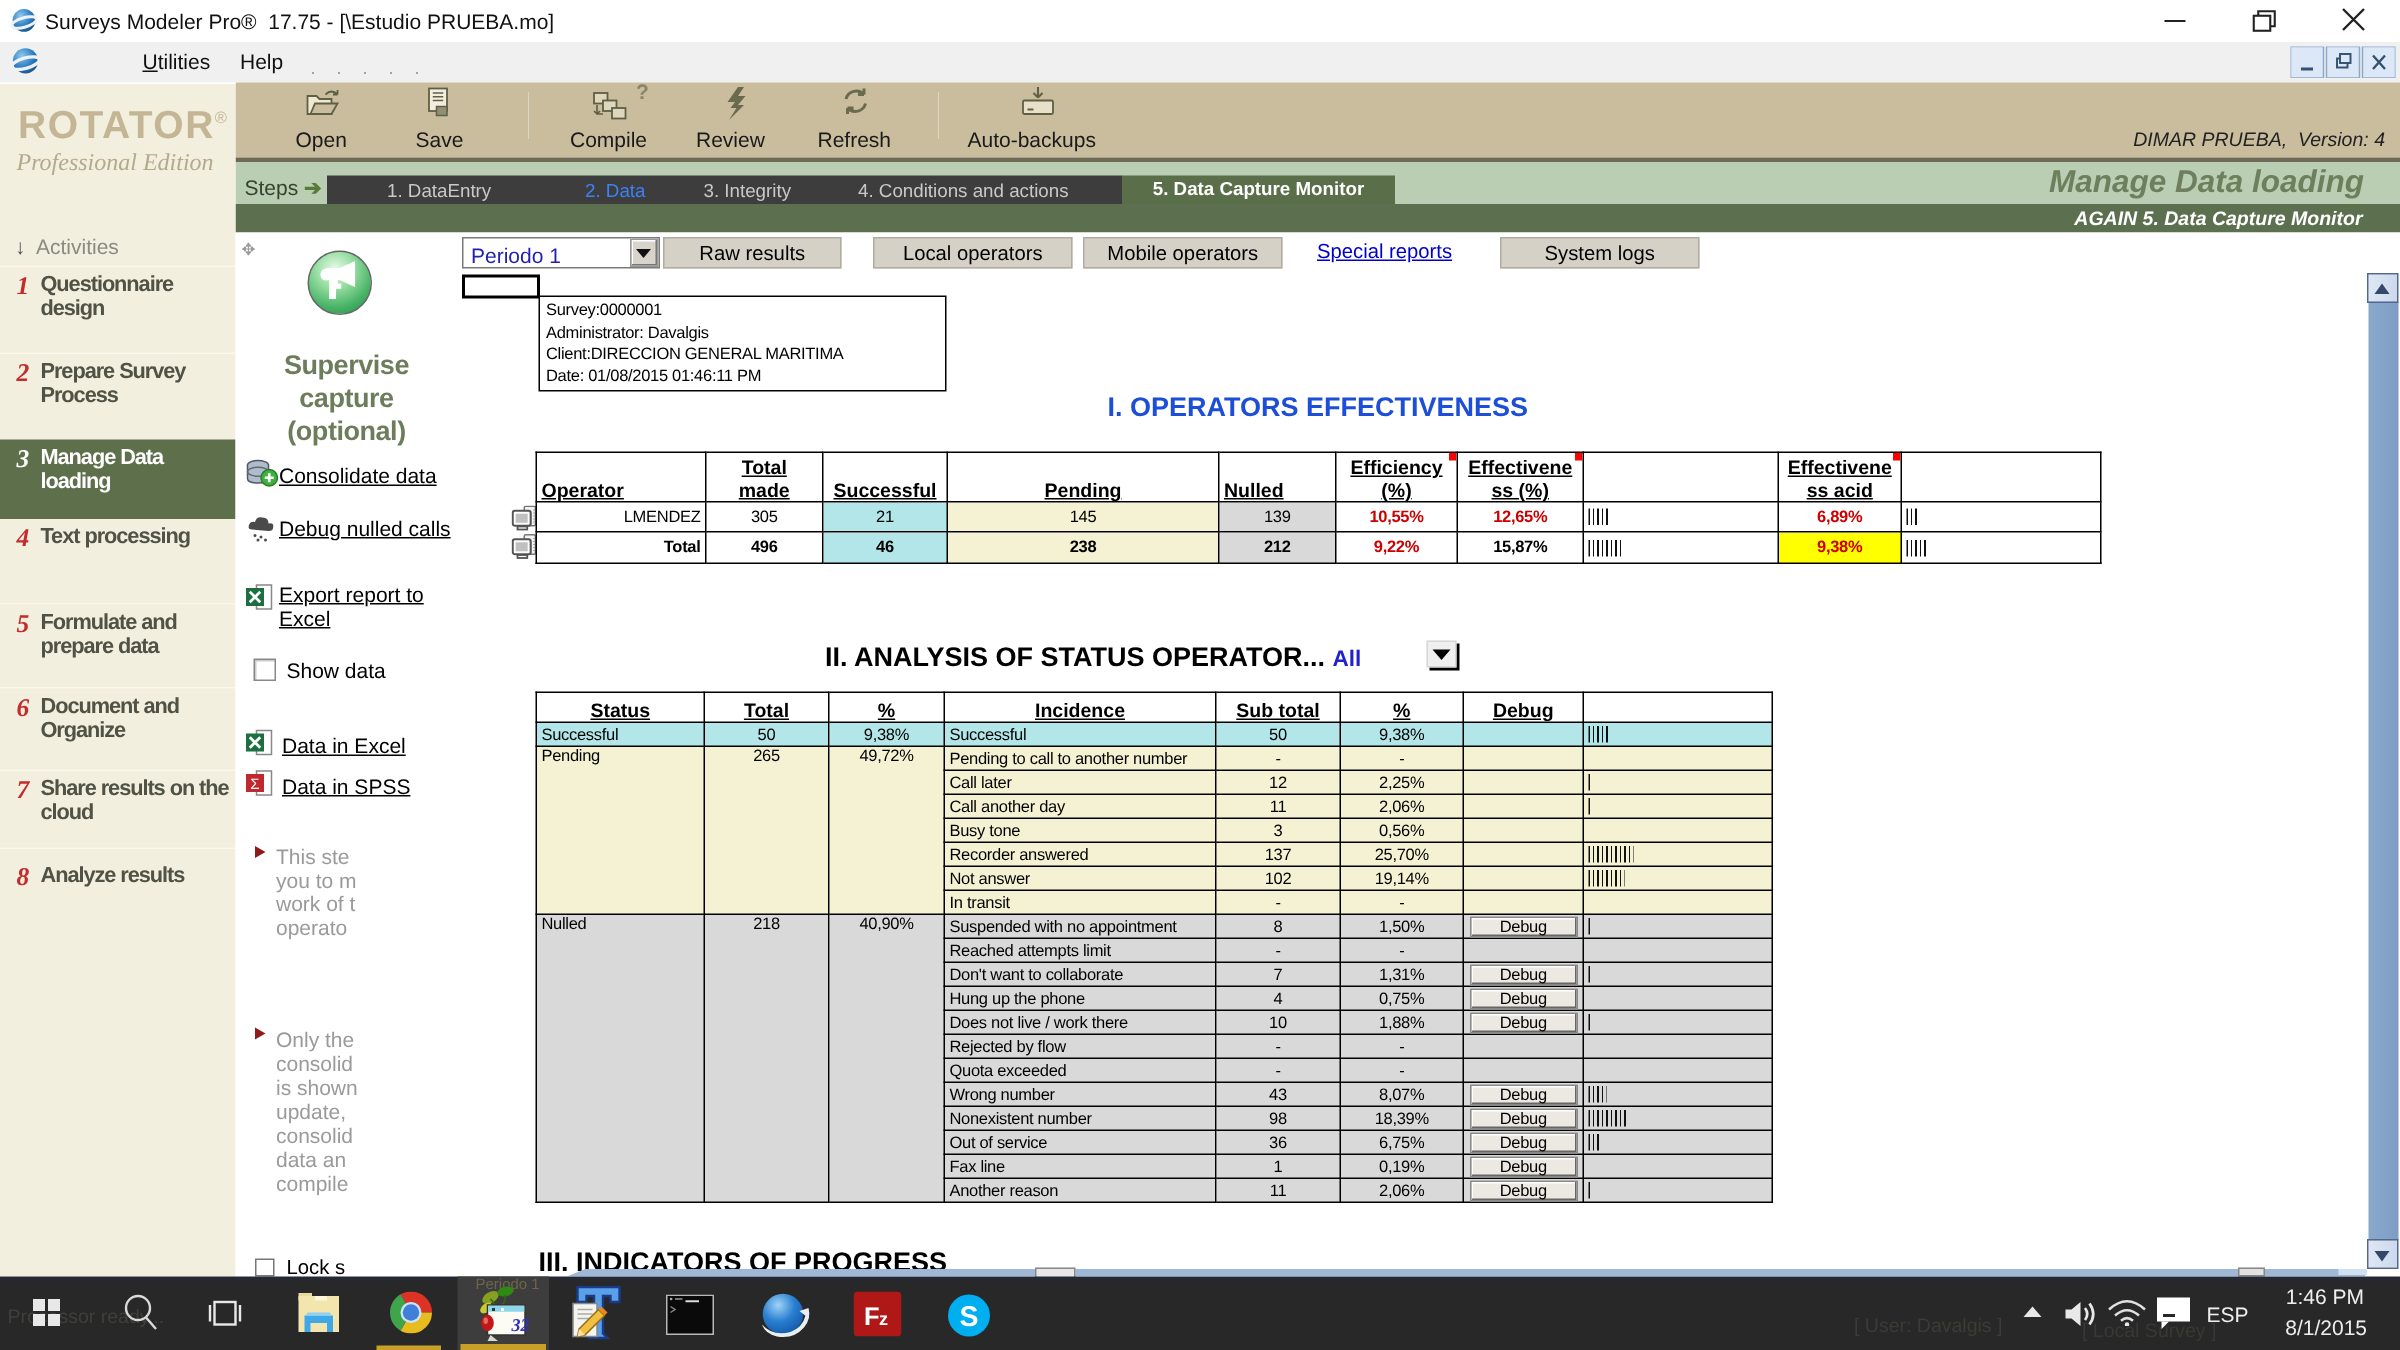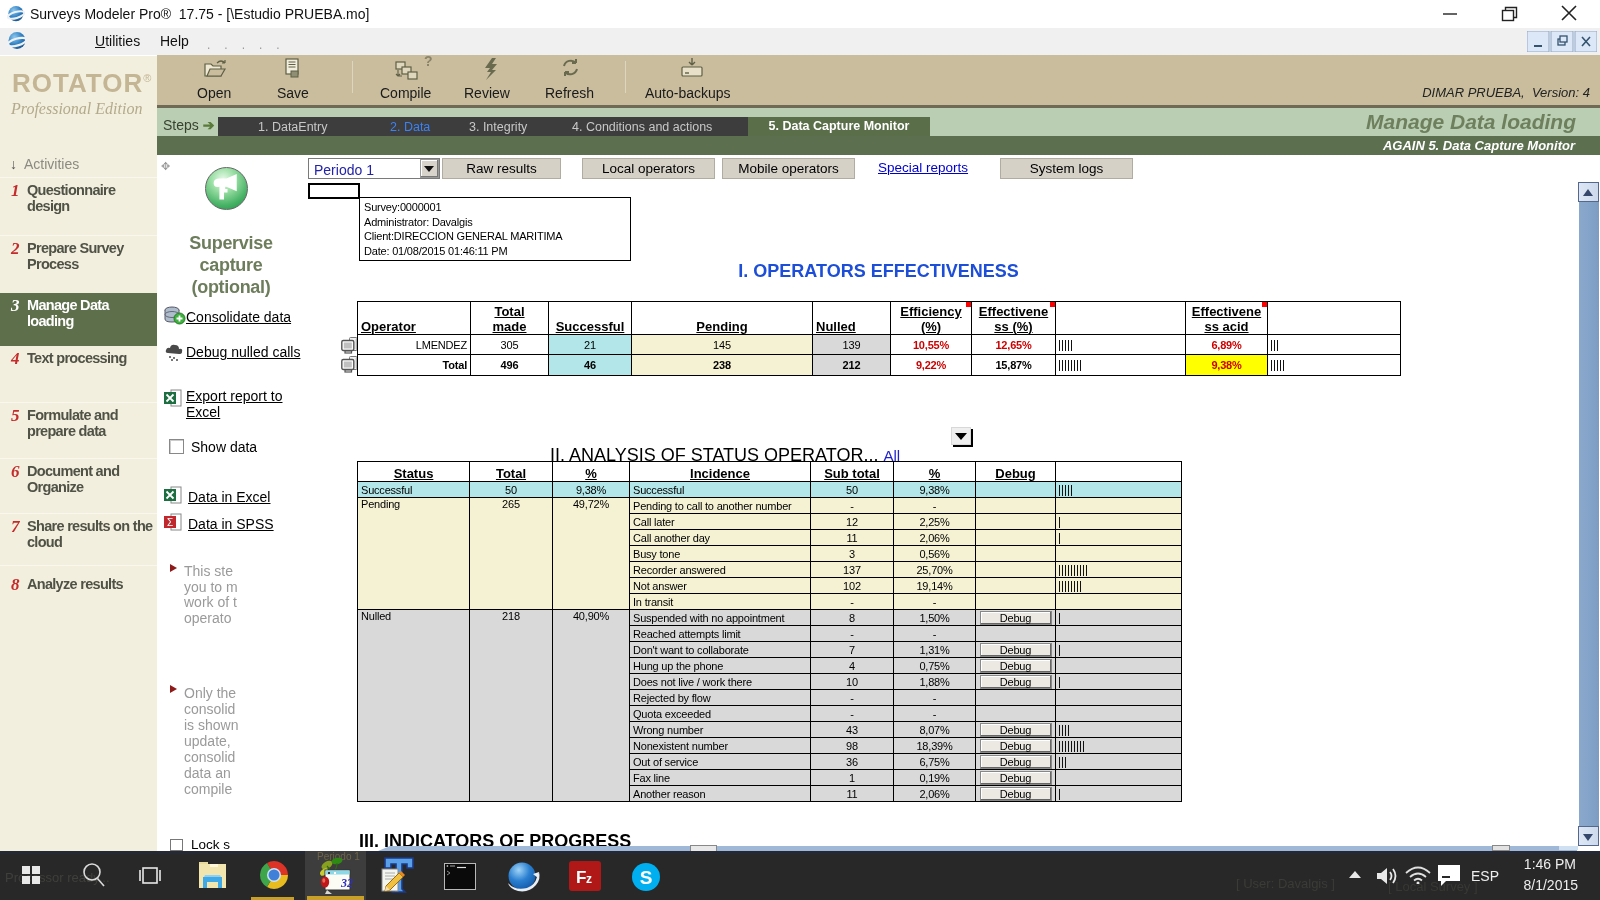--- a/index.html
+++ b/index.html
@@ -327,21 +327,21 @@
         <td class="c gray">212</td>
  <td class="c red">9,22%</td>
         <td class="c">15,87%</td>
         <td><span class="ticks" style="width:23px;"></span></td>
  <td class="c red" style="background:#ffff00;">9,38%</td>
         <td><span class="ticks" style="width:15px;"></span></td>
 </tr>
 </tbody>
   </table>
 
-<div class="abs" style="left:550px; top:445px; font-size:18px; font-weight:normal; color:#000;">II. ANALYSIS OF STATUS OPERATOR... <span style="color:#2222cc; font-size:15px;">All</span></div>
+<div class="abs" style="left:550px; top:428px; font-size:18px; font-weight:bold; color:#000;">II. ANALYSIS OF STATUS OPERATOR... <span style="color:#2222cc; font-size:15px;">All</span></div>
 <div class="abs" style="left:951px; top:427px; width:20px; height:18px; background:#efefef; border:1px solid #d8d8d8; box-shadow:2px 2px 0 #000;"></div>
 <div class="abs" style="left:955px; top:433px; width:0; height:0; border-top:7px solid #000; border-left:6px solid transparent; border-right:6px solid transparent;"></div>
 
 <table class="abs" id="table2" style="left:357px; top:461px; width:825px;">
 <colgroup>
       <col style="width:112px">
       <col style="width:83px">
       <col style="width:77px">
       <col style="width:181px">
       <col style="width:83px">

